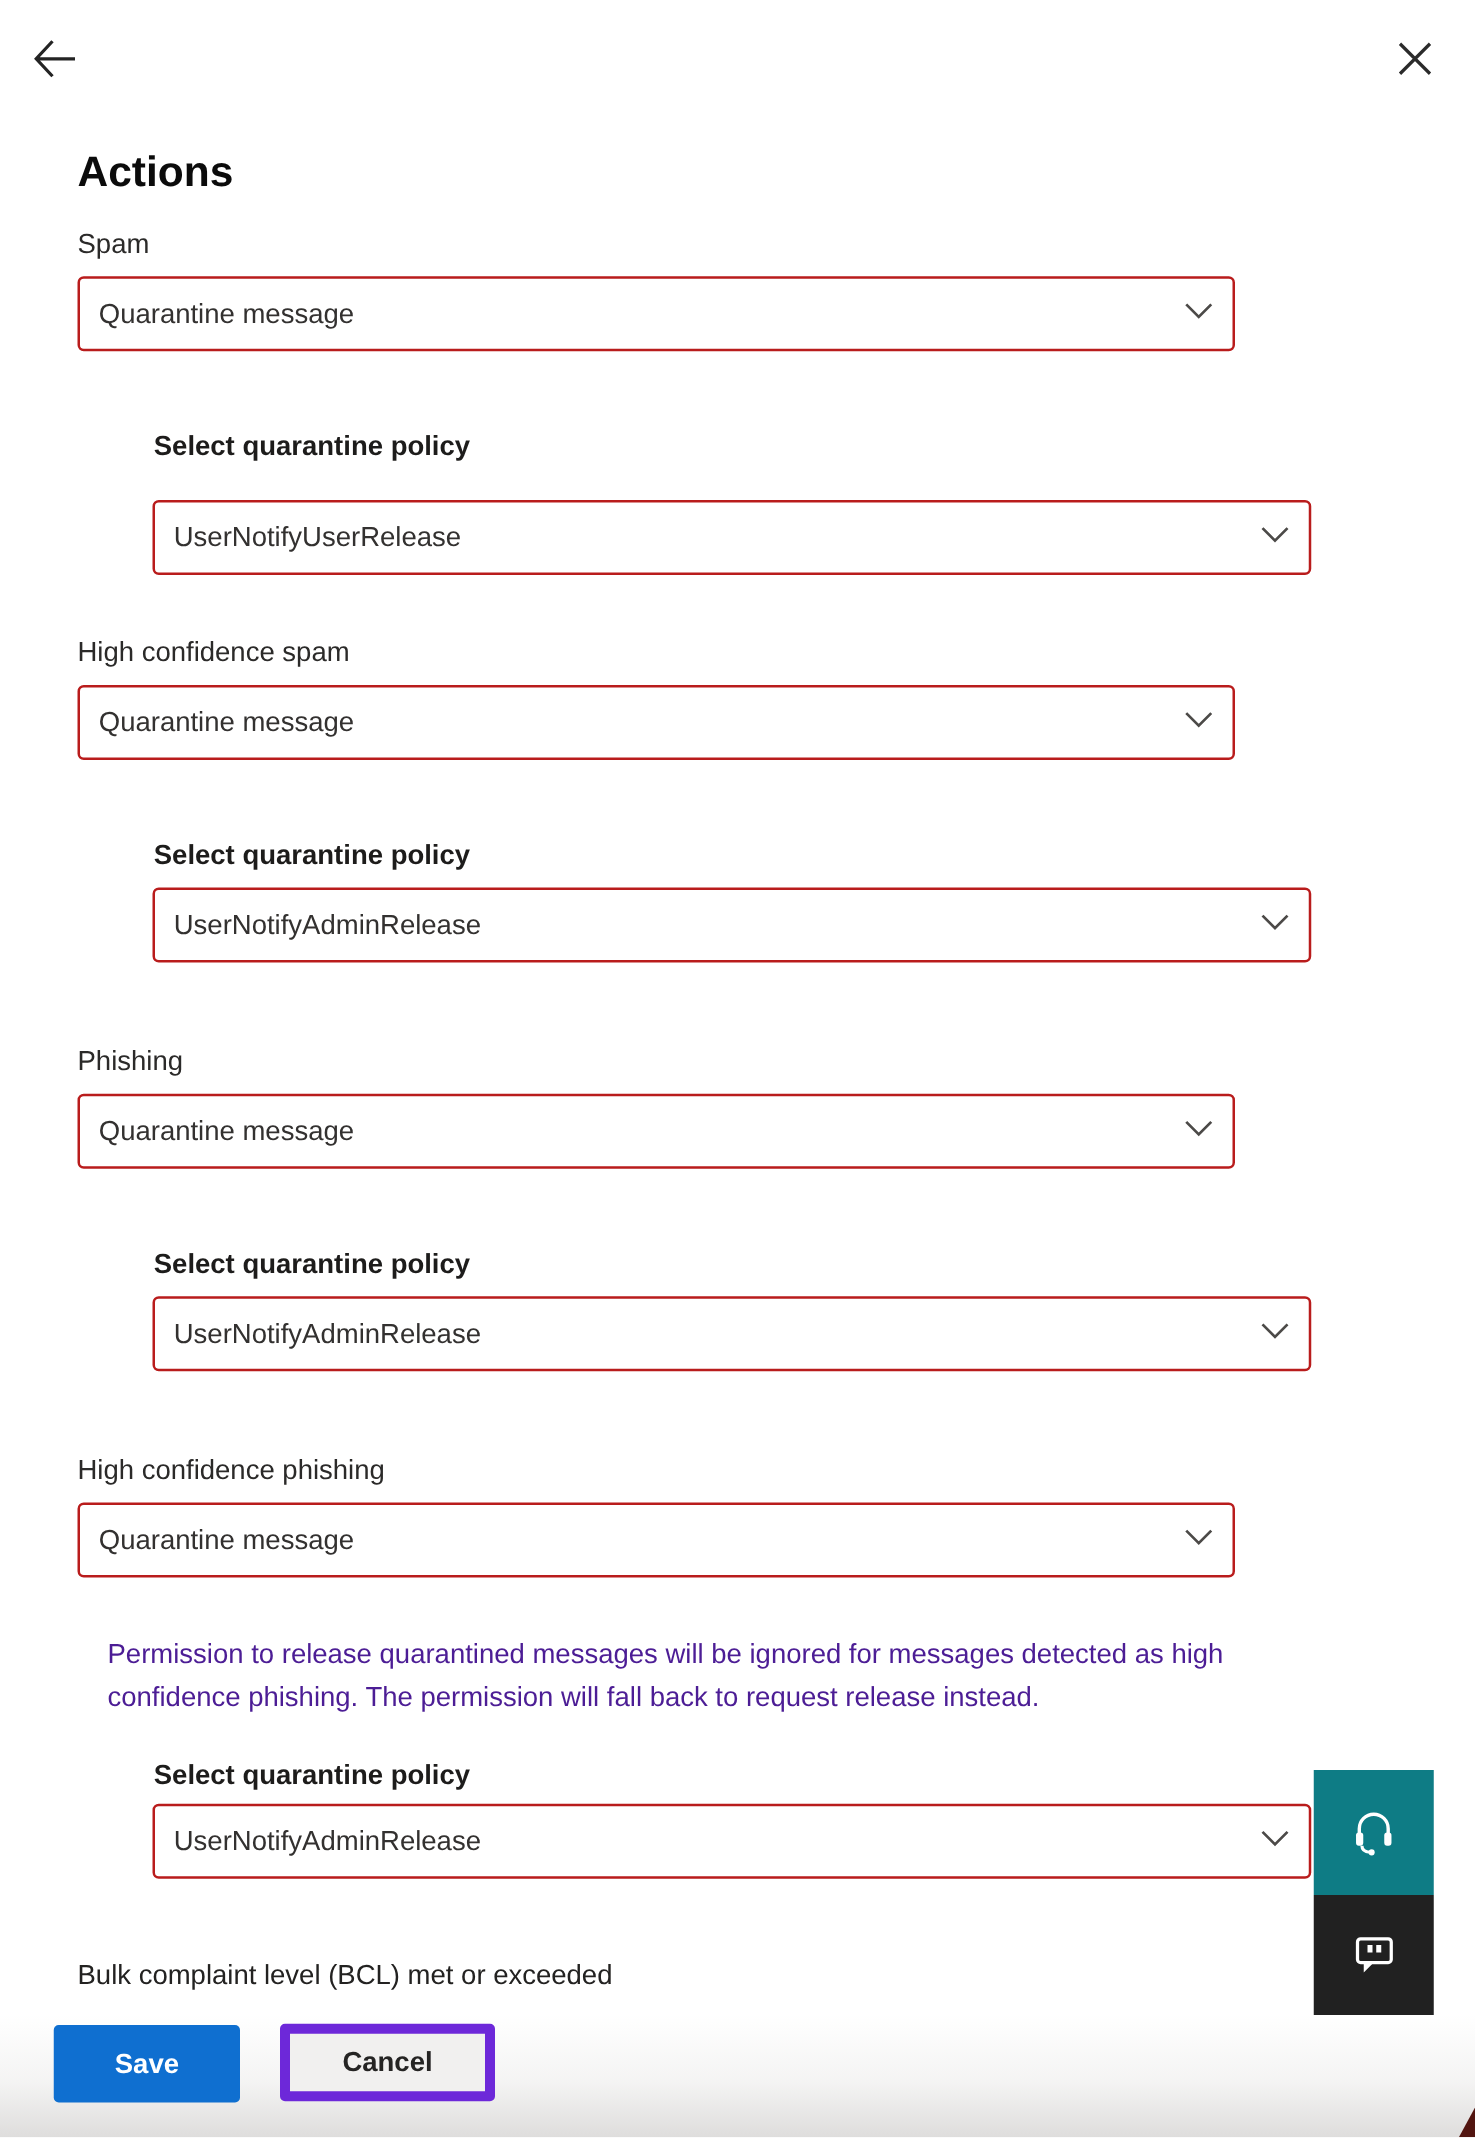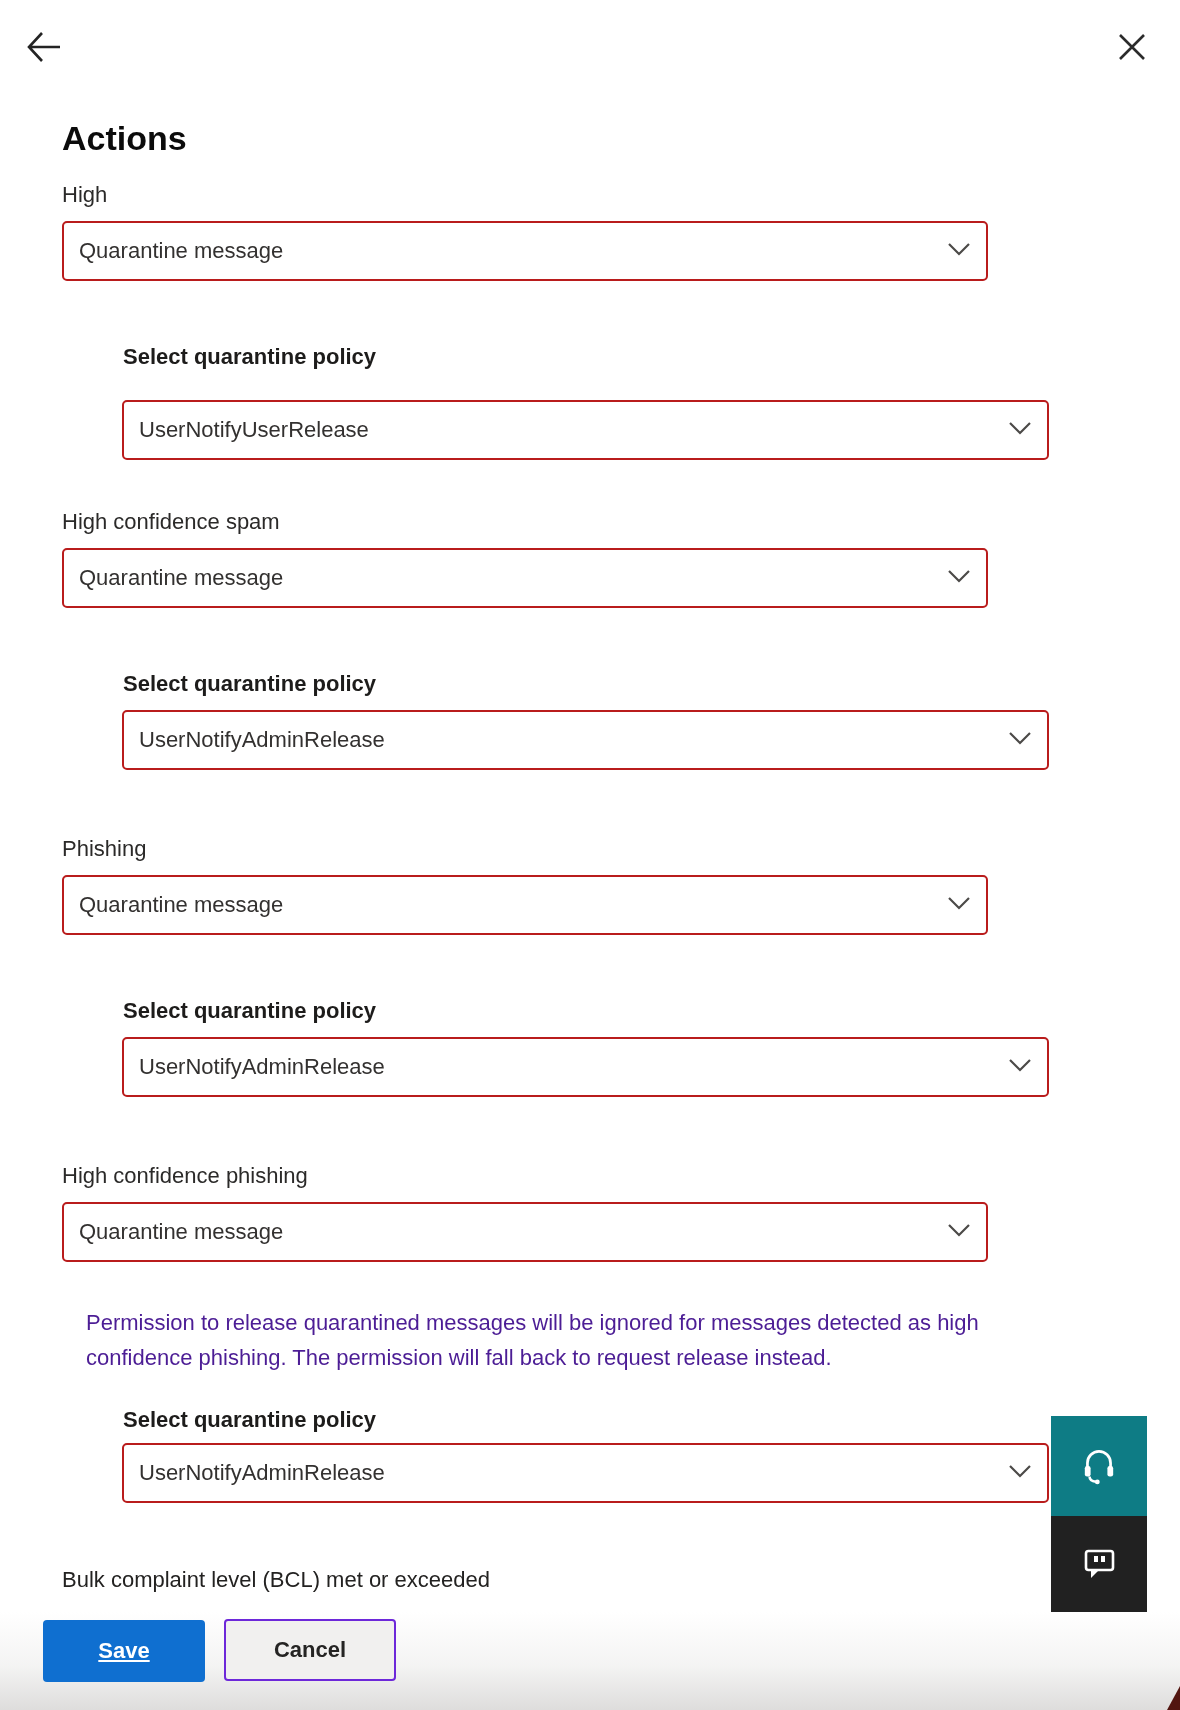--- a/index.html
+++ b/index.html
@@ -32,22 +32,22 @@
 
   .note{position:absolute;left:62px;top:1305px;width:900px;font-size:22px;line-height:35px;color:#4c1d95;margin-left:24px;}
 
   .bulk-label{position:absolute;left:62px;top:1565px;font-size:22px;line-height:30px;font-weight:400;color:#232221;white-space:nowrap;}
 
   .bottom-grad{position:absolute;left:0;top:1612px;width:1180px;height:98px;
     background:linear-gradient(to bottom, rgba(255,255,255,0) 0%, rgba(223,222,221,0.35) 55%, #dedddc 100%);z-index:1;}
 
   .btn{position:absolute;z-index:2;border-radius:4px;font-family:"Liberation Sans",sans-serif;
     font-size:22px;font-weight:600;cursor:pointer;display:flex;align-items:center;justify-content:center;}
-  .save-btn{left:43px;top:1620px;width:162px;height:62px;background:var(--accent,#0f6fd0);border:none;color:#ffffff;text-decoration:underline;}
-  .cancel-btn{left:224px;top:1619px;width:172px;height:62px;background:#f1f0ef;border:2px solid #6d28d9;color:#252423;}
+  .save-btn{left:43px;top:1620px;width:149px;height:62px;background:var(--accent,#0f6fd0);border:none;color:#ffffff;}
+  .cancel-btn{left:224px;top:1619px;width:172px;height:62px;background:#f1f0ef;border:8px solid #6d28d9;color:#252423;}
 
   .widget{position:absolute;left:1051px;width:96px;z-index:3;border:none;cursor:pointer;display:flex;align-items:center;justify-content:center;}
   .support-btn{top:1416px;height:100px;background:var(--support_teal,#0e7c85);}
   .feedback-btn{top:1516px;height:96px;background:var(--feedback_dark,#212121);}
 
   .corner-wedge{position:absolute;right:0;bottom:0;width:13px;height:24px;z-index:4;
     background:var(--corner_maroon,#521510);clip-path:polygon(100% 0, 100% 100%, 0 100%);}
 </style>
 </head>
 <body>
@@ -66,21 +66,21 @@
     <button class="icon-btn close-btn">
       <span>
         <svg width="28" height="28" viewBox="0 0 28 28" fill="none">
           <path d="M2 2 L26 26 M26 2 L2 26" stroke="#2b2b2b" stroke-width="2.6"></path>
         </svg>
       </span>
     </button>
 
     <h1 class="page-title">Actions</h1>
 
-    <div class="sec-label" style="top:181px">High</div>
+    <div class="sec-label" style="top:181px">Spam</div>
     <div class="dropdown full" style="top:221px">
       <span class="val">Quarantine message</span>
       <span class="chev">
         <svg width="24" height="14" viewBox="0 0 24 14" fill="none">
             <path d="M2 2 L12 12 L22 2" stroke="#4c4a48" stroke-width="2.2" fill="none"></path>
           </svg>
       </span>
     </div>
     <div class="sub-label" style="top:343px">Select quarantine policy</div>
     <div class="dropdown indent" style="top:400px">

